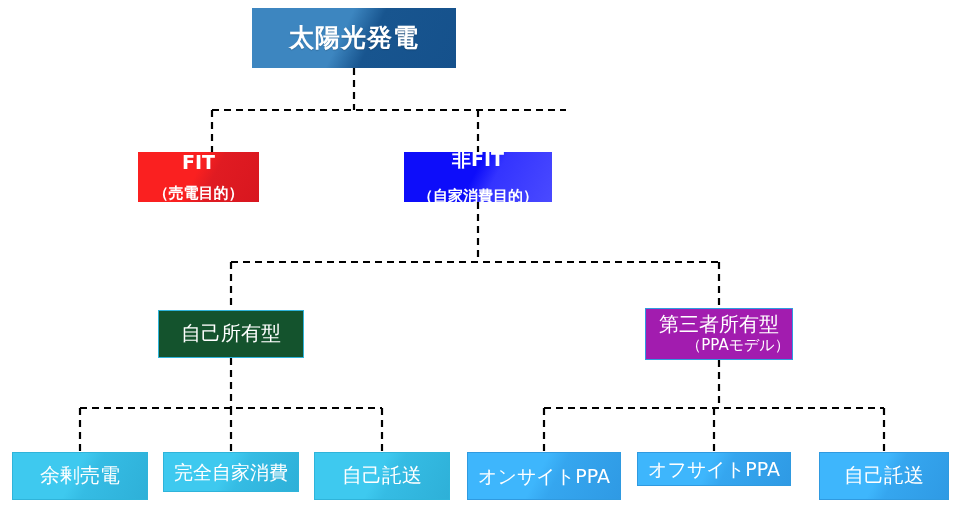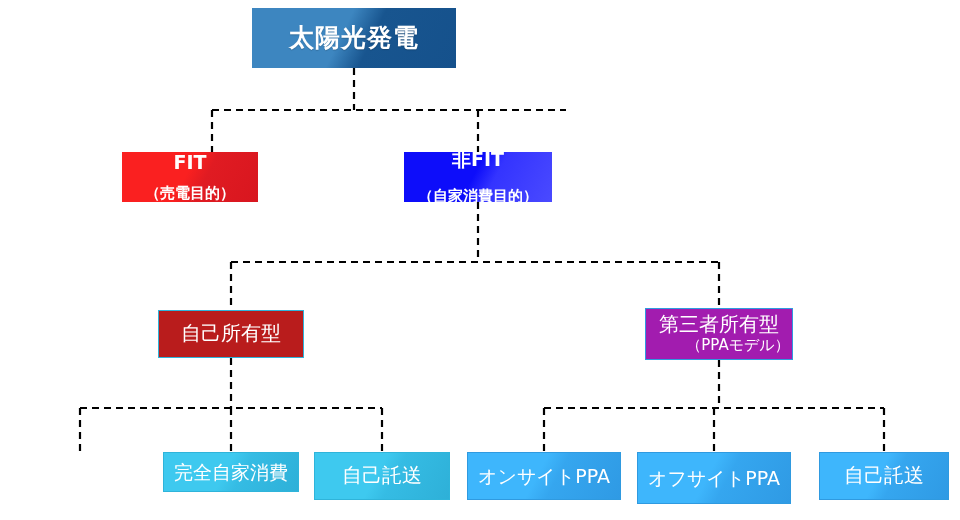--- a/index.html
+++ b/index.html
@@ -69,21 +69,21 @@
         #3434ff 60%, #4a4aff 100%);
     font-size: 18px;
     font-weight: bold;
     align-items: center;
   }
   .n-nonfit .ln1 { font-size: 19px; }
   .n-nonfit .ln2 { font-size: 15px; font-weight: bold; margin-top: 17px; }
 
   
   .n-cyan-plain {
-    background: #b91c1c;
+    background: #14532d;
     border: 1px solid #2fb4da;
     font-size: 20px;
   }
   
   .n-azure-plain {
     background: #a21caf;
     border: 1px solid #2f9ae0;
     font-size: 20px;
   }
   .n-azure-plain .ln2 { font-size: 15px; margin-left: 38px; }
@@ -136,49 +136,52 @@
       <path d="M544,408 L544,452"></path>
       <path d="M714,408 L714,452"></path>
       <path d="M884,408 L884,452"></path>
     </g>
   </svg>
 
   <div class="node n-root" style="left:252px; top:8px; width:204px; height:60px;">
     <span class="ln1">太陽光発電</span>
   </div>
 
-  <div class="node n-fit" style="left:122px; top:152px; width:136px; height:50px;gap:12px;">
+  <div class="node n-fit" style="left:138px; top:152px; width:121px; height:50px;gap:12px;">
     <span class="ln1">FIT</span>
     <span class="ln2">（売電目的）</span>
   </div>
 
   <div class="node n-nonfit" style="left:404px; top:152px; width:148px; height:50px;">
     <span class="ln1">非FIT</span>
     <span class="ln2">（自家消費目的）</span>
   </div>
 
   <div class="node n-cyan-plain" style="left:158px; top:310px; width:146px; height:48px;">
     <span class="ln1">自己所有型</span>
   </div>
 
   <div class="node n-azure-plain" style="left:645px; top:308px; width:148px; height:52px;">
     <span class="ln1">第三者所有型</span>
     <span class="ln2">（PPAモデル）</span>
   </div>
 
+  <div class="node n-cyan" style="left:12px; top:452px; width:136px; height:48px;">
+    <span class="ln1">余剰売電</span>
+  </div>
   <div class="node n-cyan n-leaf-sm" style="left:163px; top:452px; width:136px; height:40px;">
     <span class="ln1">完全自家消費</span>
   </div>
   <div class="node n-cyan" style="left:314px; top:452px; width:136px; height:48px;">
     <span class="ln1">自己託送</span>
   </div>
 
   <div class="node n-azure n-leaf-sm" style="left:467px; top:452px; width:154px; height:48px;">
     <span class="ln1">オンサイトPPA</span>
   </div>
-  <div class="node n-azure n-leaf-sm" style="left:637px; top:452px; width:154px; height:52px;">
+  <div class="node n-azure n-leaf-sm" style="left:637px; top:452px; width:154px; height:34px;">
     <span class="ln1">オフサイトPPA</span>
   </div>
   <div class="node n-azure" style="left:819px; top:452px; width:130px; height:48px;">
     <span class="ln1">自己託送</span>
   </div>
 
 </div>
 
 </body></html>

